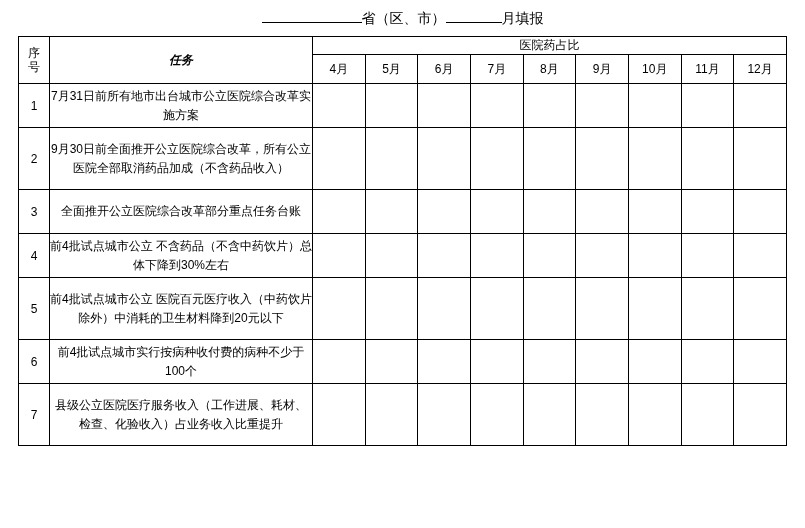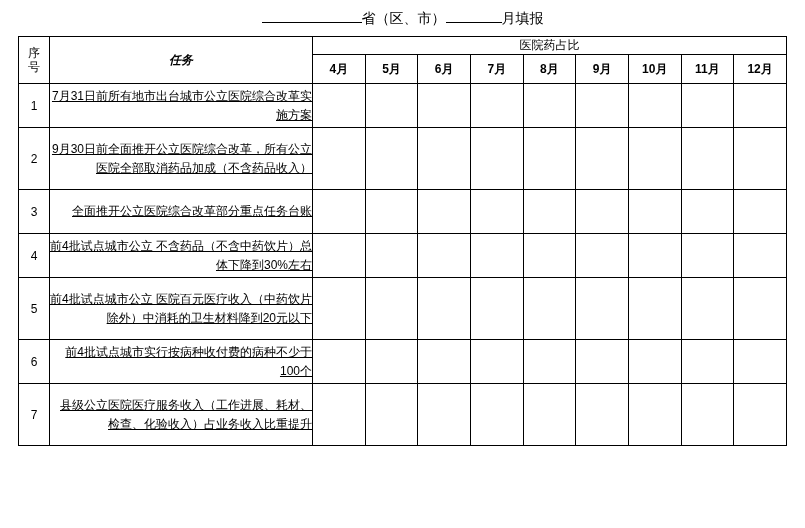--- a/index.html
+++ b/index.html
@@ -71,38 +71,37 @@
     width: 262px;
     font-weight: bold;
     font-size: 13px;
     font-style: italic;
   }
   th.h-progress {
     font-weight: normal;
     font-size: 13px;
   }
   th.h-month {
-    font-weight: bold;
+    font-weight: normal;
     font-size: 12px;
     height: 28px;
   }
   td.c-seq {
     width: 30px;
     text-align: center;
     vertical-align: middle;
     font-size: 12px;
   }
   td.c-task {
     width: 262px;
-    text-align: right;
+    text-align: center;
     vertical-align: middle;
     padding: 4px 5px 4px 6px;
     line-height: 19px;
     font-size: 12.5px;
-    text-decoration: underline;
   }
   td.c-month {
     text-align: center;
   }
   .rows-h2 { height: 44px; }
   .rows-h3 { height: 62px; }
   .seq-stack {
     line-height: 14px;
   }
 </style>

